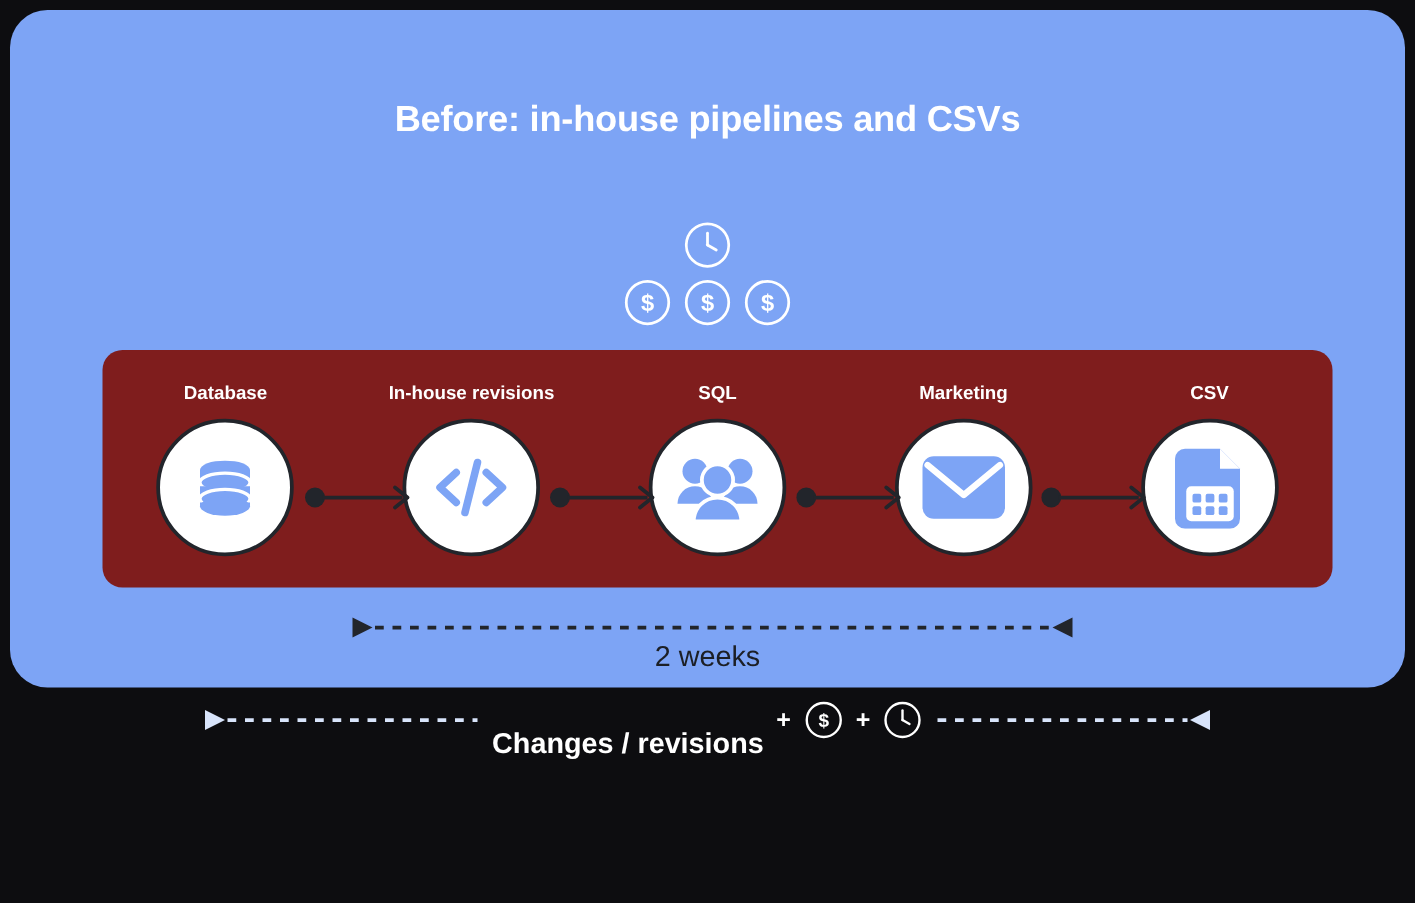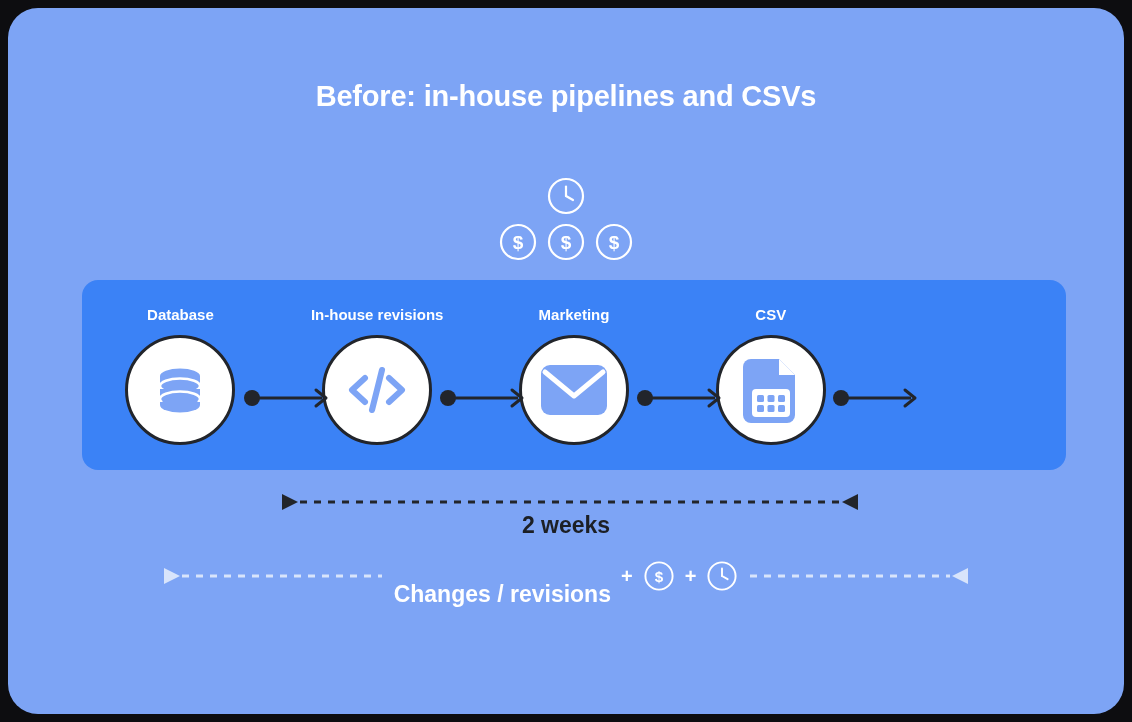--- a/index.html
+++ b/index.html
@@ -12,21 +12,21 @@
     height: 722px;
     font-family: "Liberation Sans", sans-serif;
     overflow: hidden;
   }
 
   .card {
     position: absolute;
     left: 8px;
     top: 8px;
     width: 1116px;
-    height: 706px;
+    height: 542px;
     background: #7da4f5;
     border-radius: 30px;
   }
 
   .title {
     position: absolute;
     left: 0;
     top: 72px;
     width: 100%;
     text-align: center;
@@ -58,21 +58,21 @@
     display: block;
   }
 
   
   .panel {
     position: absolute;
     left: 74px;
     top: 272px;
     width: 984px;
     height: 190px;
-    background: #3b82f6;
+    background: #7f1d1d;
     border-radius: 16px;
   }
   .nodes {
     position: absolute;
     left: 0;
     top: 0;
     width: 100%;
     height: 100%;
     display: flex;
     align-items: center;
@@ -125,21 +125,21 @@
   .measure svg { display: block; }
 
   .measure-label {
     position: absolute;
     left: 0;
     top: 504px;
     width: 100%;
     text-align: center;
     color: #1c1f25;
     font-size: 23px;
-    font-weight: bold;
+    font-weight: normal;
   }
 
   
   .changes-row {
     position: absolute;
     left: 0;
     top: 548px;
     width: 100%;
     height: 40px;
     display: flex;
@@ -215,20 +215,33 @@
         <div class="node-label">In-house revisions</div>
         <div class="node-circle">
           <svg width="64" height="64" viewBox="0 0 64 64">
             <polyline points="20,20 7,32 20,44" fill="none" stroke="#7da4f5" stroke-width="6" stroke-linecap="round" stroke-linejoin="round"></polyline>
             <polyline points="44,20 57,32 44,44" fill="none" stroke="#7da4f5" stroke-width="6" stroke-linecap="round" stroke-linejoin="round"></polyline>
             <line x1="37" y1="12" x2="27" y2="52" stroke="#7da4f5" stroke-width="6" stroke-linecap="round"></line>
           </svg>
         </div>
       </div>
 
+      <div class="node">
+        <div class="node-label">SQL</div>
+        <div class="node-circle">
+          <svg width="66" height="58" viewBox="0 0 66 58">
+            <circle cx="15" cy="16" r="10" fill="#7da4f5"></circle>
+            <path d="M1 42 a14 14 0 0 1 28 0 z" fill="#7da4f5"></path>
+            <circle cx="51" cy="16" r="10" fill="#7da4f5"></circle>
+            <path d="M37 42 a14 14 0 0 1 28 0 z" fill="#7da4f5"></path>
+            <circle cx="33" cy="23" r="12.5" fill="#7da4f5" stroke="#ffffff" stroke-width="3"></circle>
+            <path d="M14 56 a19 19 0 0 1 38 0 z" fill="#7da4f5" stroke="#ffffff" stroke-width="3"></path>
+          </svg>
+        </div>
+      </div>
 
       <div class="node">
         <div class="node-label">Marketing</div>
         <div class="node-circle">
           <svg width="70" height="56" viewBox="0 0 70 56">
             <rect x="2" y="3" width="66" height="50" rx="9" fill="#7da4f5"></rect>
             <path d="M6 10 L35 34 L64 10" fill="none" stroke="#ffffff" stroke-width="5" stroke-linecap="round" stroke-linejoin="round"></path>
           </svg>
         </div>
       </div>

